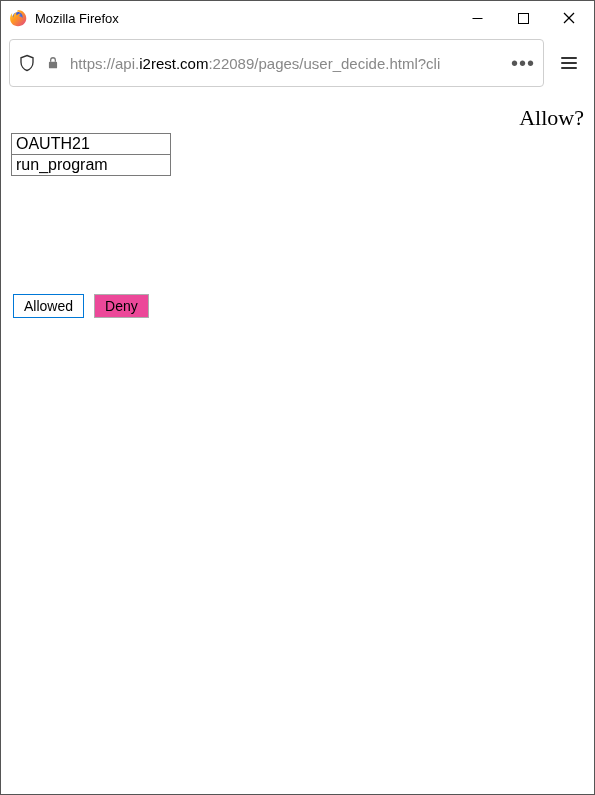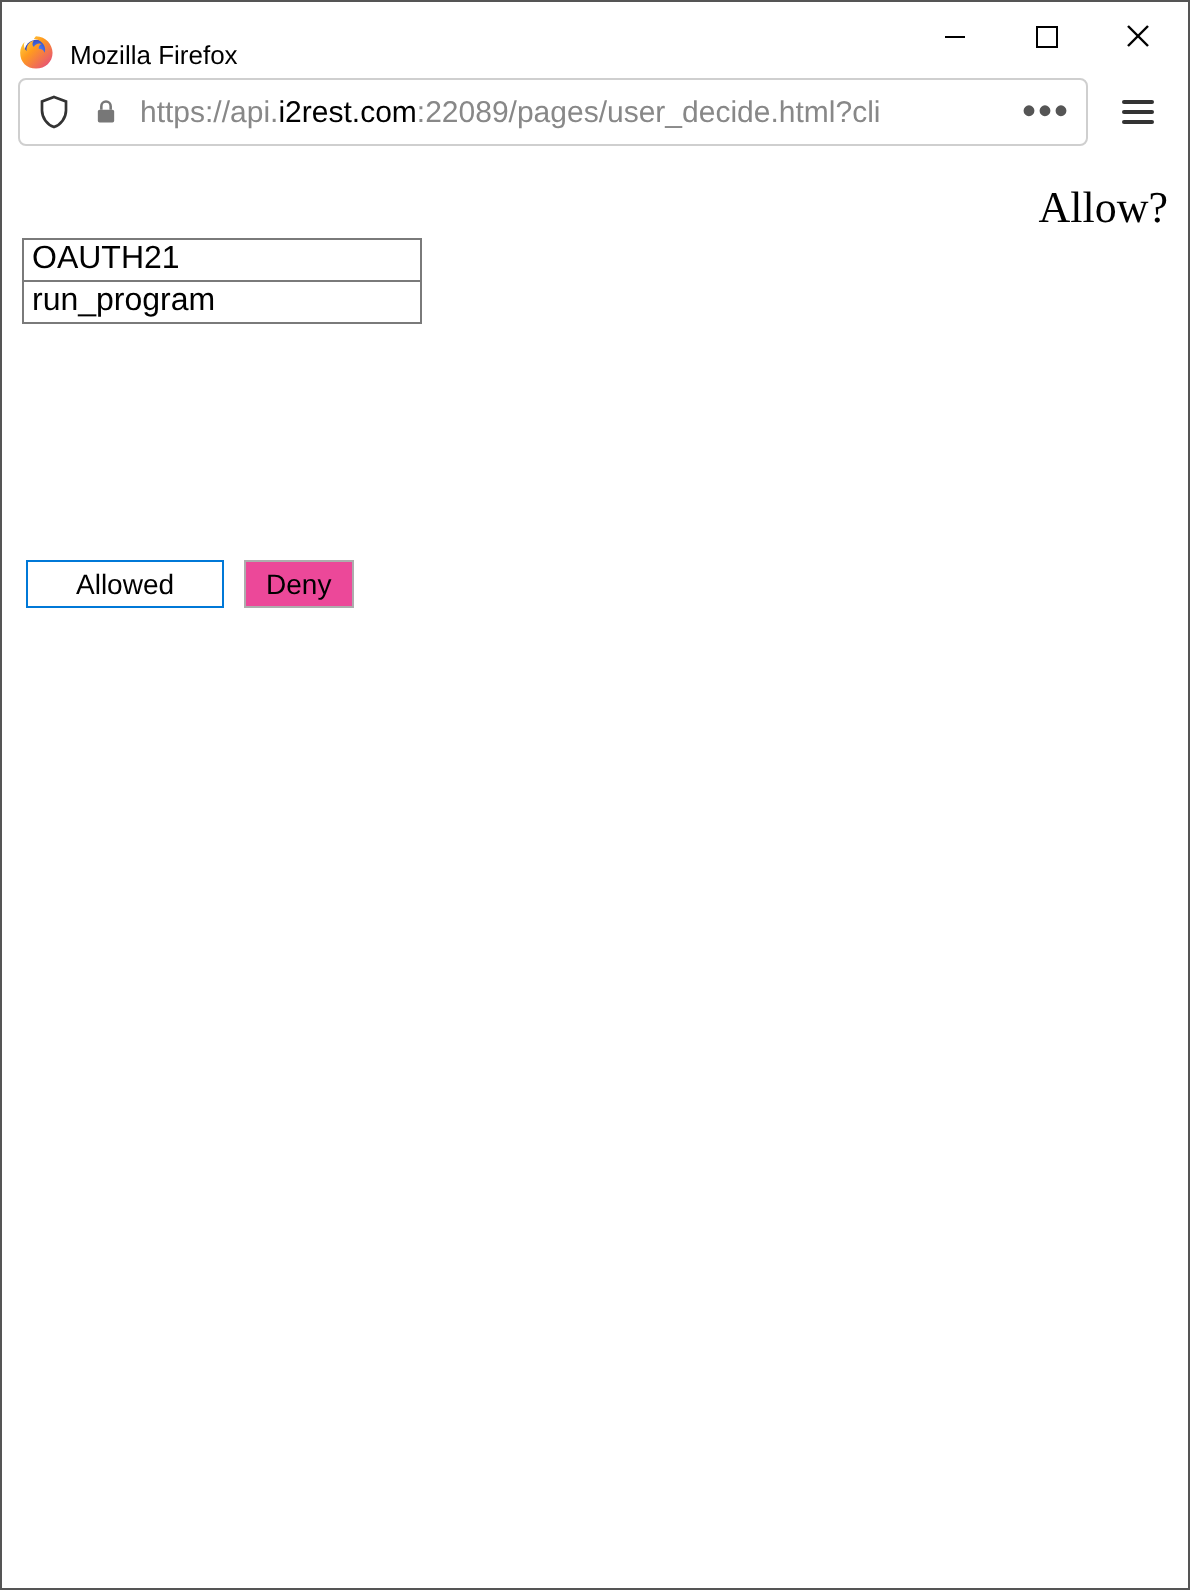--- a/index.html
+++ b/index.html
@@ -11,21 +11,21 @@
       font-family: "Segoe UI", Tahoma, sans-serif;
       background: #ffffff;
       width: 595px;
       height: 795px;
       overflow: hidden;
       border: 1px solid #555;
     }
     
     .titlebar {
       display: flex;
-      align-items: flex-end;
+      align-items: center;
       height: 34px;
       background: #ffffff;
       padding: 0 2px 0 8px;
     }
     .titlebar .app-icon {
       width: 18px;
       height: 18px;
       margin-right: 8px;
       flex-shrink: 0;
     }
@@ -53,21 +53,21 @@
     .toolbar-row {
       display: flex;
       align-items: center;
       padding: 4px 8px 8px 8px;
       gap: 8px;
     }
     .addressbar {
       flex: 1;
       display: flex;
       align-items: center;
-      height: 34px;
+      height: 48px;
       border: 1px solid #cfcfcf;
       border-radius: 4px;
       background: #ffffff;
       padding: 0 8px;
       overflow: hidden;
     }
     .addressbar .shield {
       width: 18px;
       height: 18px;
       margin-right: 10px;
@@ -114,21 +114,21 @@
       font-family: "Times New Roman", Times, serif;
     }
     .page-content .heading {
       font-size: 22px;
       color: #000;
       margin-bottom: 2px;
       text-align: right;
     }
     .scope-table {
       border-collapse: collapse;
-      width: 200px;
+      width: 160px;
     }
     .scope-table td {
       border: 1px solid #7a7a7a;
       padding: 1px 4px;
       font-family: "Segoe UI", Tahoma, sans-serif;
       font-size: 16px;
       color: #000;
       text-align: left;
     }
     .button-row {
@@ -141,21 +141,21 @@
       font-family: Arial, sans-serif;
       font-size: 14px;
       padding: 3px 10px;
       background: #ec4899;
       border: 1px solid #adadad;
       color: #000;
     }
     .btn.primary {
       background: #ffffff;
       border: 1px solid #0078d7;
-      padding: 3px 24px;
+      padding: 3px 10px;
     }
   </style>
 </head>
 <body>
 
 <div class="titlebar">
   <span class="app-icon">
     <svg viewBox="0 0 100 100" width="18" height="18">
       <defs>
         <radialGradient id="ffb" cx="55%" cy="45%" r="55%">

